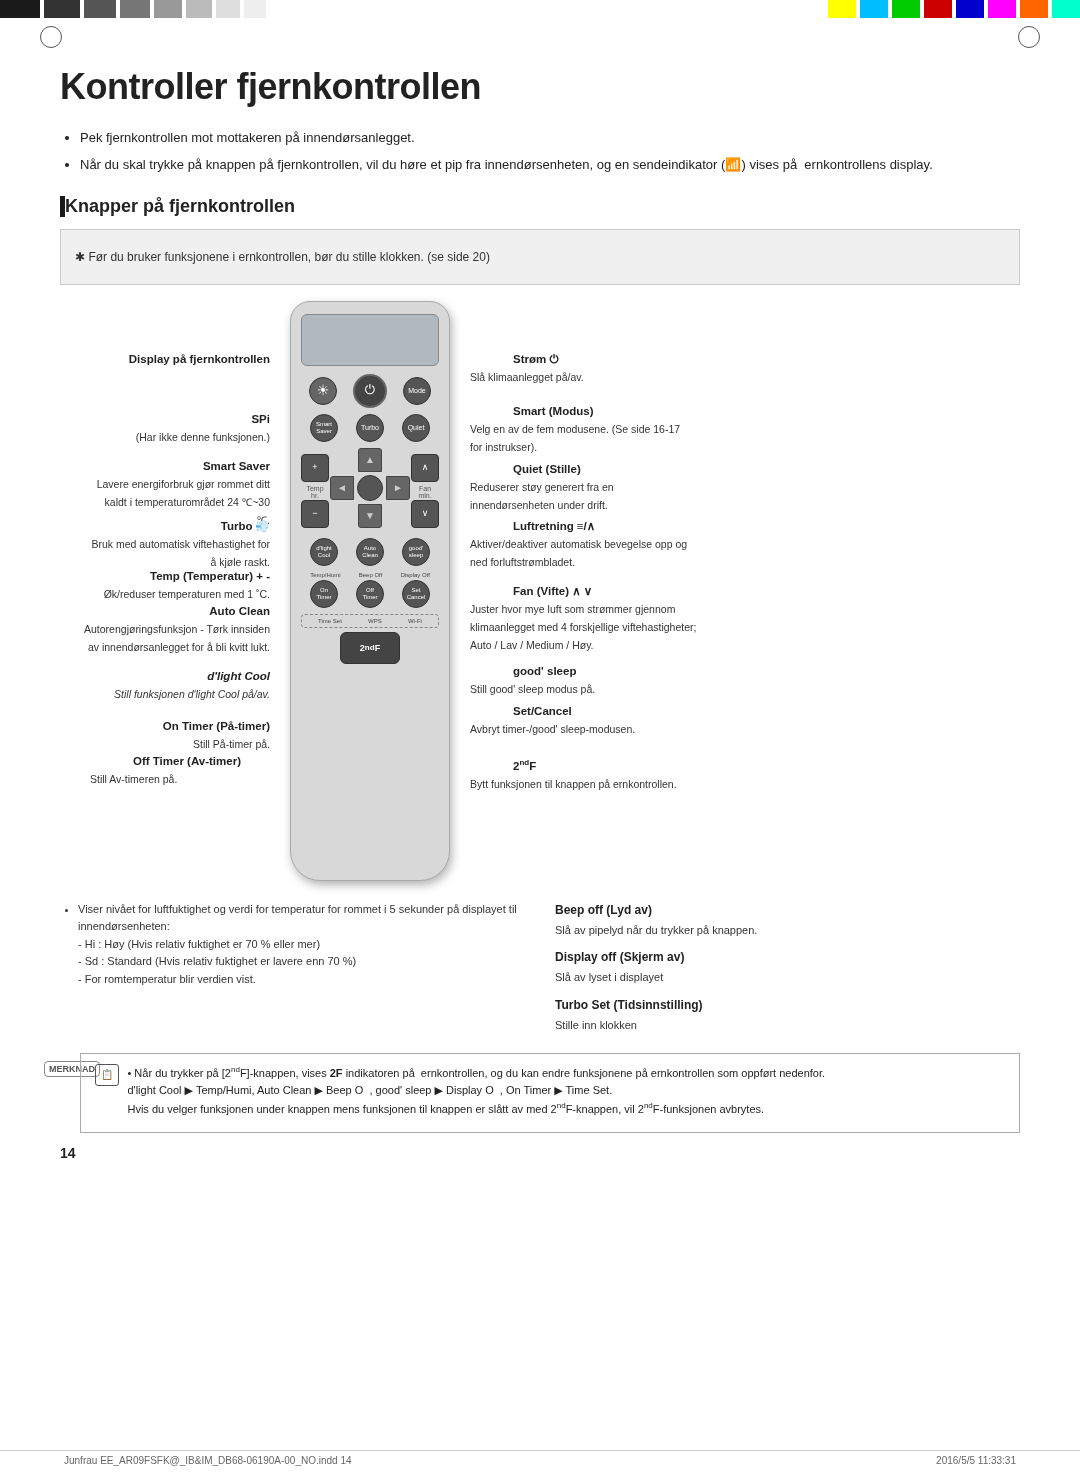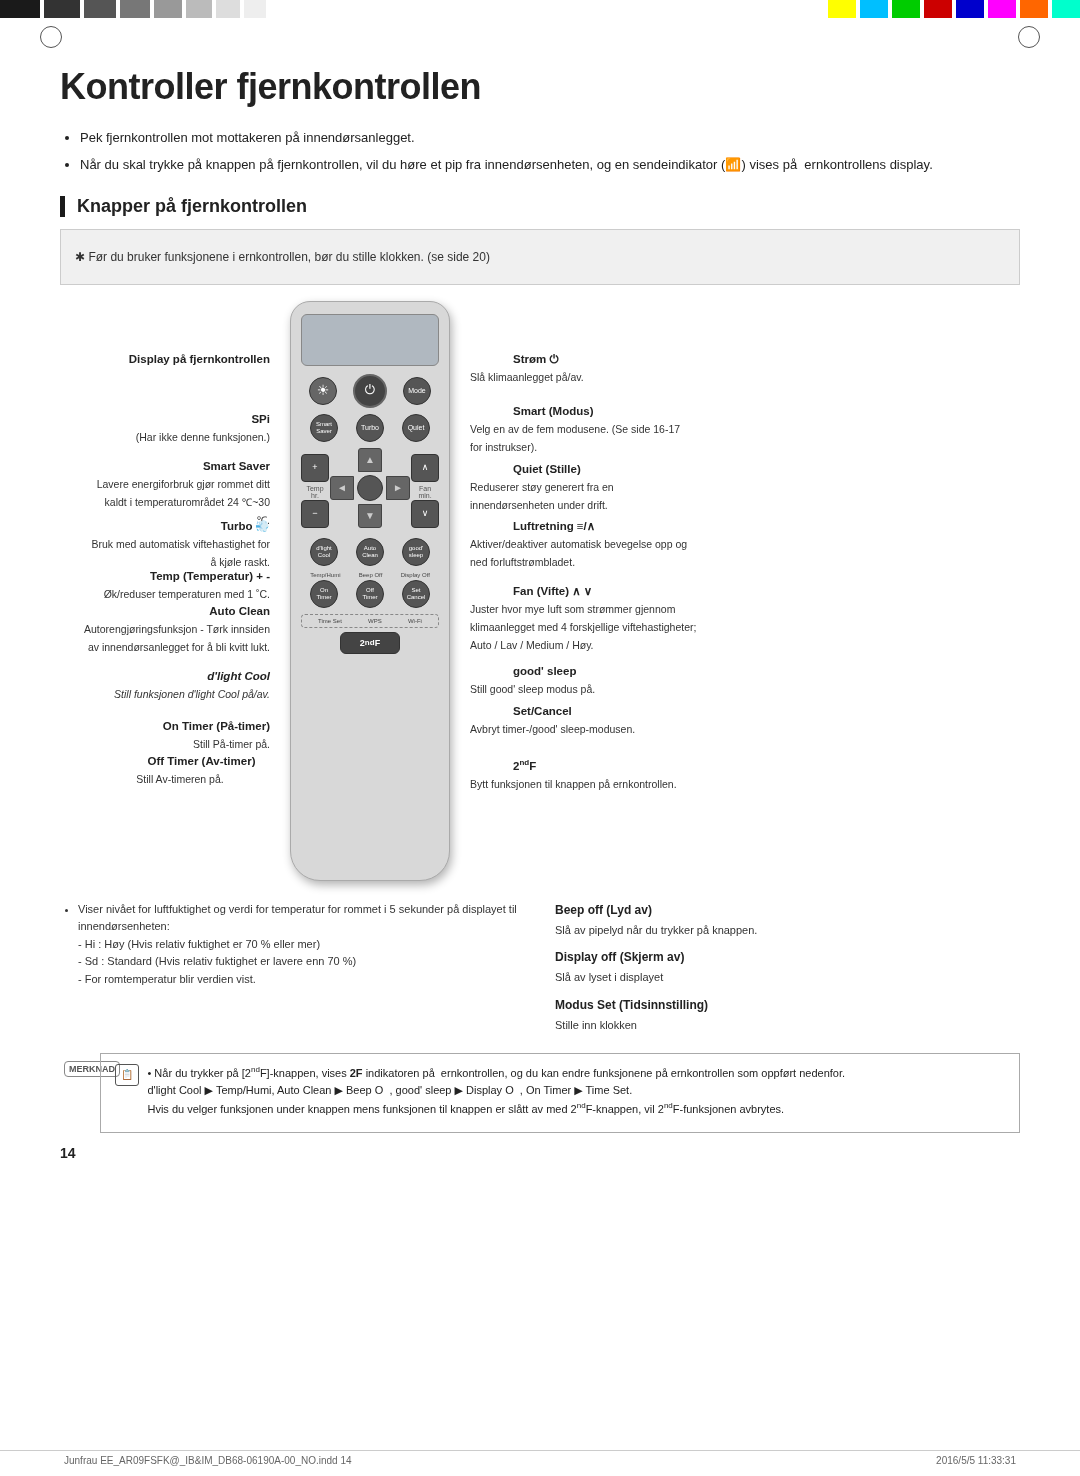--- a/index.html
+++ b/index.html
@@ -67,21 +67,21 @@
     .intro-bullets li {
       list-style: disc;
       margin-left: 20px;
       margin-bottom: 6px;
     }
 
     .section-title {
       font-size: 18px;
       font-weight: bold;
       border-left: 5px solid #1a1a1a;
-      padding-left: 12px;
+      padding-left: 0;
       margin-bottom: 12px;
     }
 
     .note-box {
       background: #f0f0f0;
       border: 1px solid #ccc;
       font-size: 12px;
       padding: 20px 14px;
       margin-bottom: 16px;
       color: #333;
@@ -189,21 +189,21 @@
     }
     .nav-up { top:0; left:50%; transform:translateX(-50%); width:24px; height:24px; border-radius:3px 3px 0 0; }
     .nav-down { bottom:0; left:50%; transform:translateX(-50%); width:24px; height:24px; border-radius:0 0 3px 3px; }
     .nav-left { left:0; top:50%; transform:translateY(-50%); width:24px; height:24px; border-radius:3px 0 0 3px; }
     .nav-right { right:0; top:50%; transform:translateY(-50%); width:24px; height:24px; border-radius:0 3px 3px 0; }
 
     .rbtn-2ndf {
       background: #444;
       border-radius: 6px;
       width: 60px;
-      height: 22px;
+      height: 32px;
       margin: 0 auto;
       display: flex;
       align-items: center;
       justify-content: center;
       color: #fff;
       font-size: 9px;
       font-weight: bold;
       border: 1px solid #333;
     }
     .ann-label {
@@ -258,21 +258,21 @@
       border: 1.5px solid #888;
       border-radius: 4px;
       padding: 2px 4px;
       font-size: 9px;
       font-weight: bold;
       color: #555;
       background: #fff;
     }
     .merknad-wrapper {
       position: relative;
-      margin-left: 40px;
+      margin-left: 20px;
     }
 
     
     .page-number {
       font-size: 14px;
       font-weight: bold;
       margin-top: 12px;
     }
 
     
@@ -386,21 +386,21 @@
         <div class="left-ann-item" style="position:absolute; top:365px; right:10px; text-align:right; width:180px;font-style:italic;">
           <span class="ann-label">d'light Cool</span><br>
           <span class="ann-desc">Still funksjonen d'light Cool på/av.</span>
         </div>
 
         <div class="left-ann-item" style="position:absolute; top:415px; right:10px; text-align:right; width:180px;">
           <span class="ann-label">On Timer (På-timer)</span><br>
           <span class="ann-desc">Still På-timer på.</span>
         </div>
 
-        <div class="left-ann-item" style="position:absolute; top:450px; right:10px; text-align:center; width:180px;">
+        <div class="left-ann-item" style="position:absolute; top:450px; right:10px; text-align:left; width:180px;">
           <span class="ann-label">Off Timer (Av-timer)</span><br>
           <span class="ann-desc">Still Av-timeren på.</span>
         </div>
 
       </div>
     </div>
 
     <div class="remote-center">
       <div class="remote-body">
 
@@ -529,21 +529,21 @@
           <div>- Sd : Standard (Hvis relativ fuktighet er lavere enn 70 %)</div>
           <div>- For romtemperatur blir verdien vist.</div>
         </div>
       </div>
     </div>
     <div class="bottom-right">
       <div class="bottom-label">Beep off (Lyd av)</div>
       <div class="bottom-desc">Slå av pipelyd når du trykker på knappen.</div>
       <div class="bottom-label">Display off (Skjerm av)</div>
       <div class="bottom-desc">Slå av lyset i displayet</div>
-      <div class="bottom-label">Modus Set (Tidsinnstilling)</div>
+      <div class="bottom-label">Turbo Set (Tidsinnstilling)</div>
       <div class="bottom-desc">Stille inn klokken</div>
     </div>
   </div>
 
   <div class="merknad-wrapper">
     <div class="merknad-icon">MERKNAD</div>
     <div class="merknad-box">
       <div style="display:flex; gap:8px; margin-bottom:4px;">
         <div style="border:1.5px solid #555; border-radius:3px; padding:2px 5px; font-size:10px; font-weight:bold; color:#444; white-space:nowrap; height:fit-content;">📋</div>
         <div>

